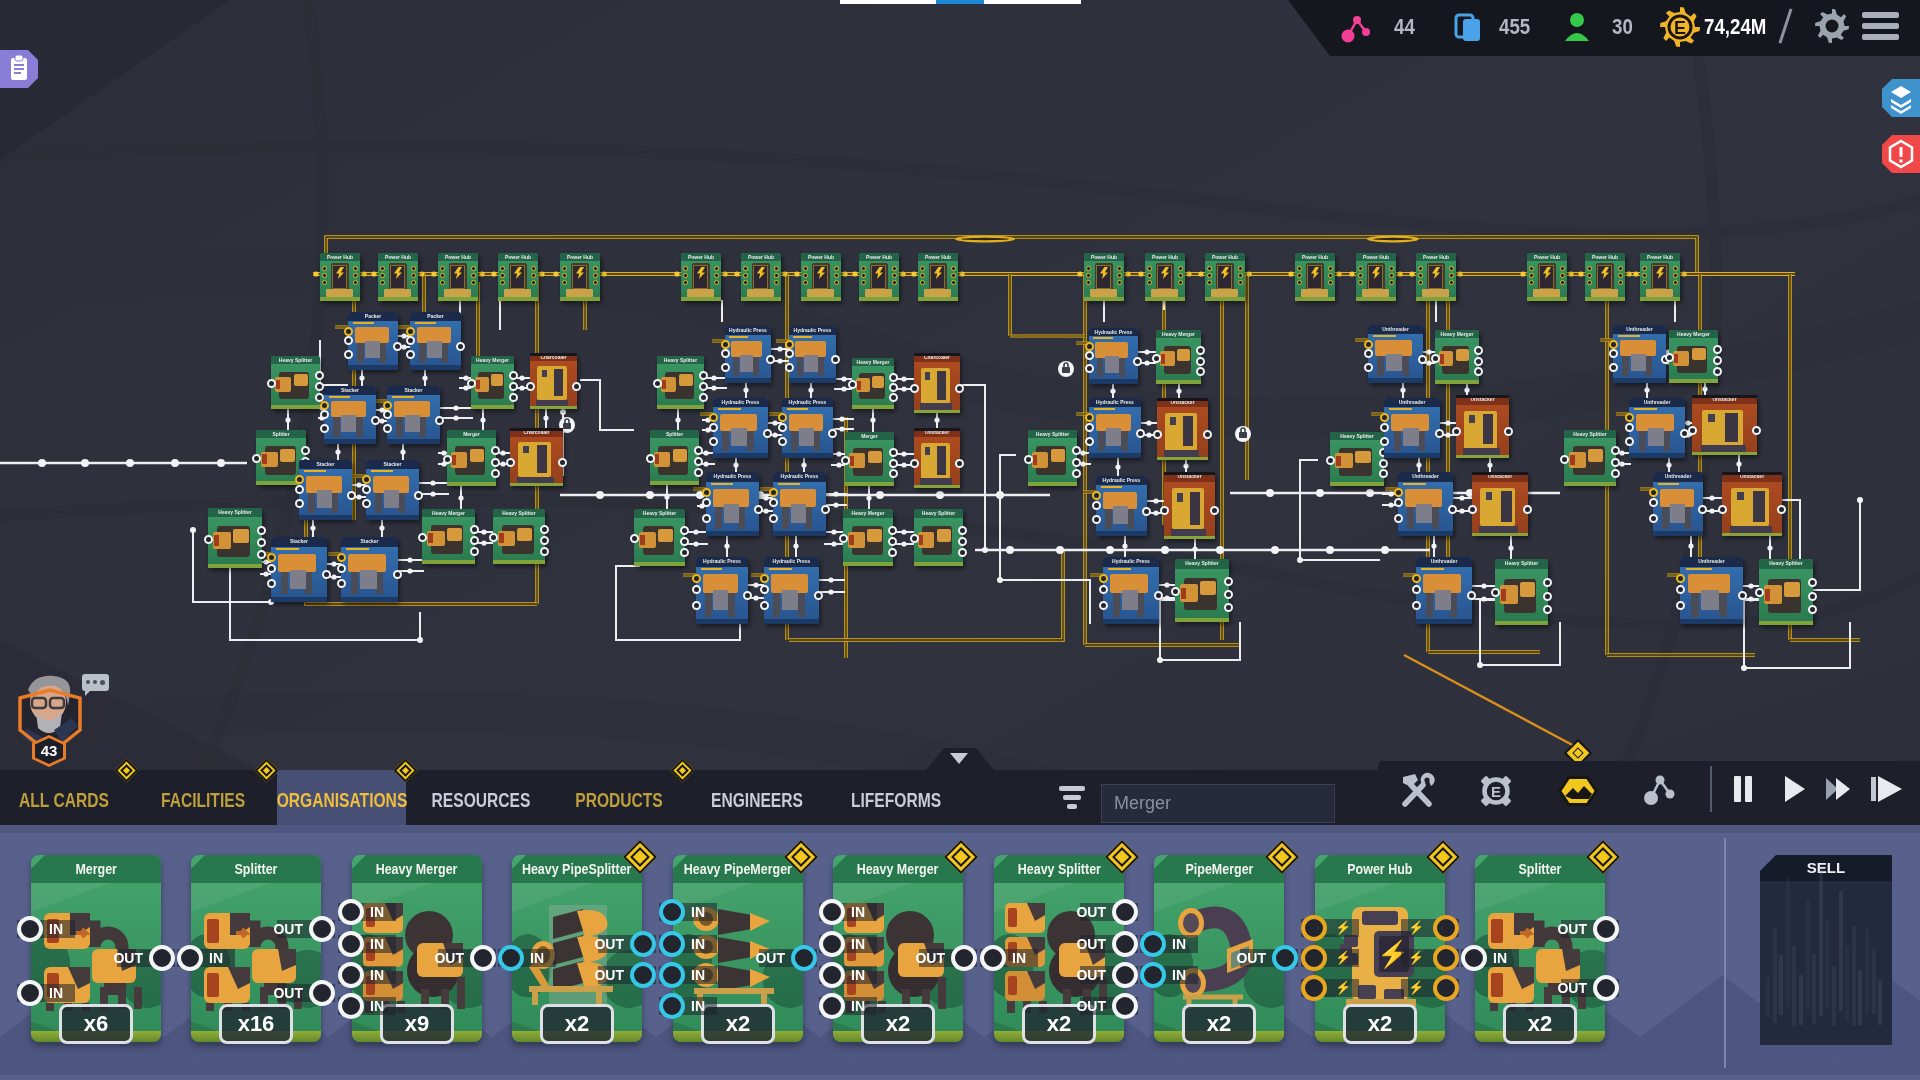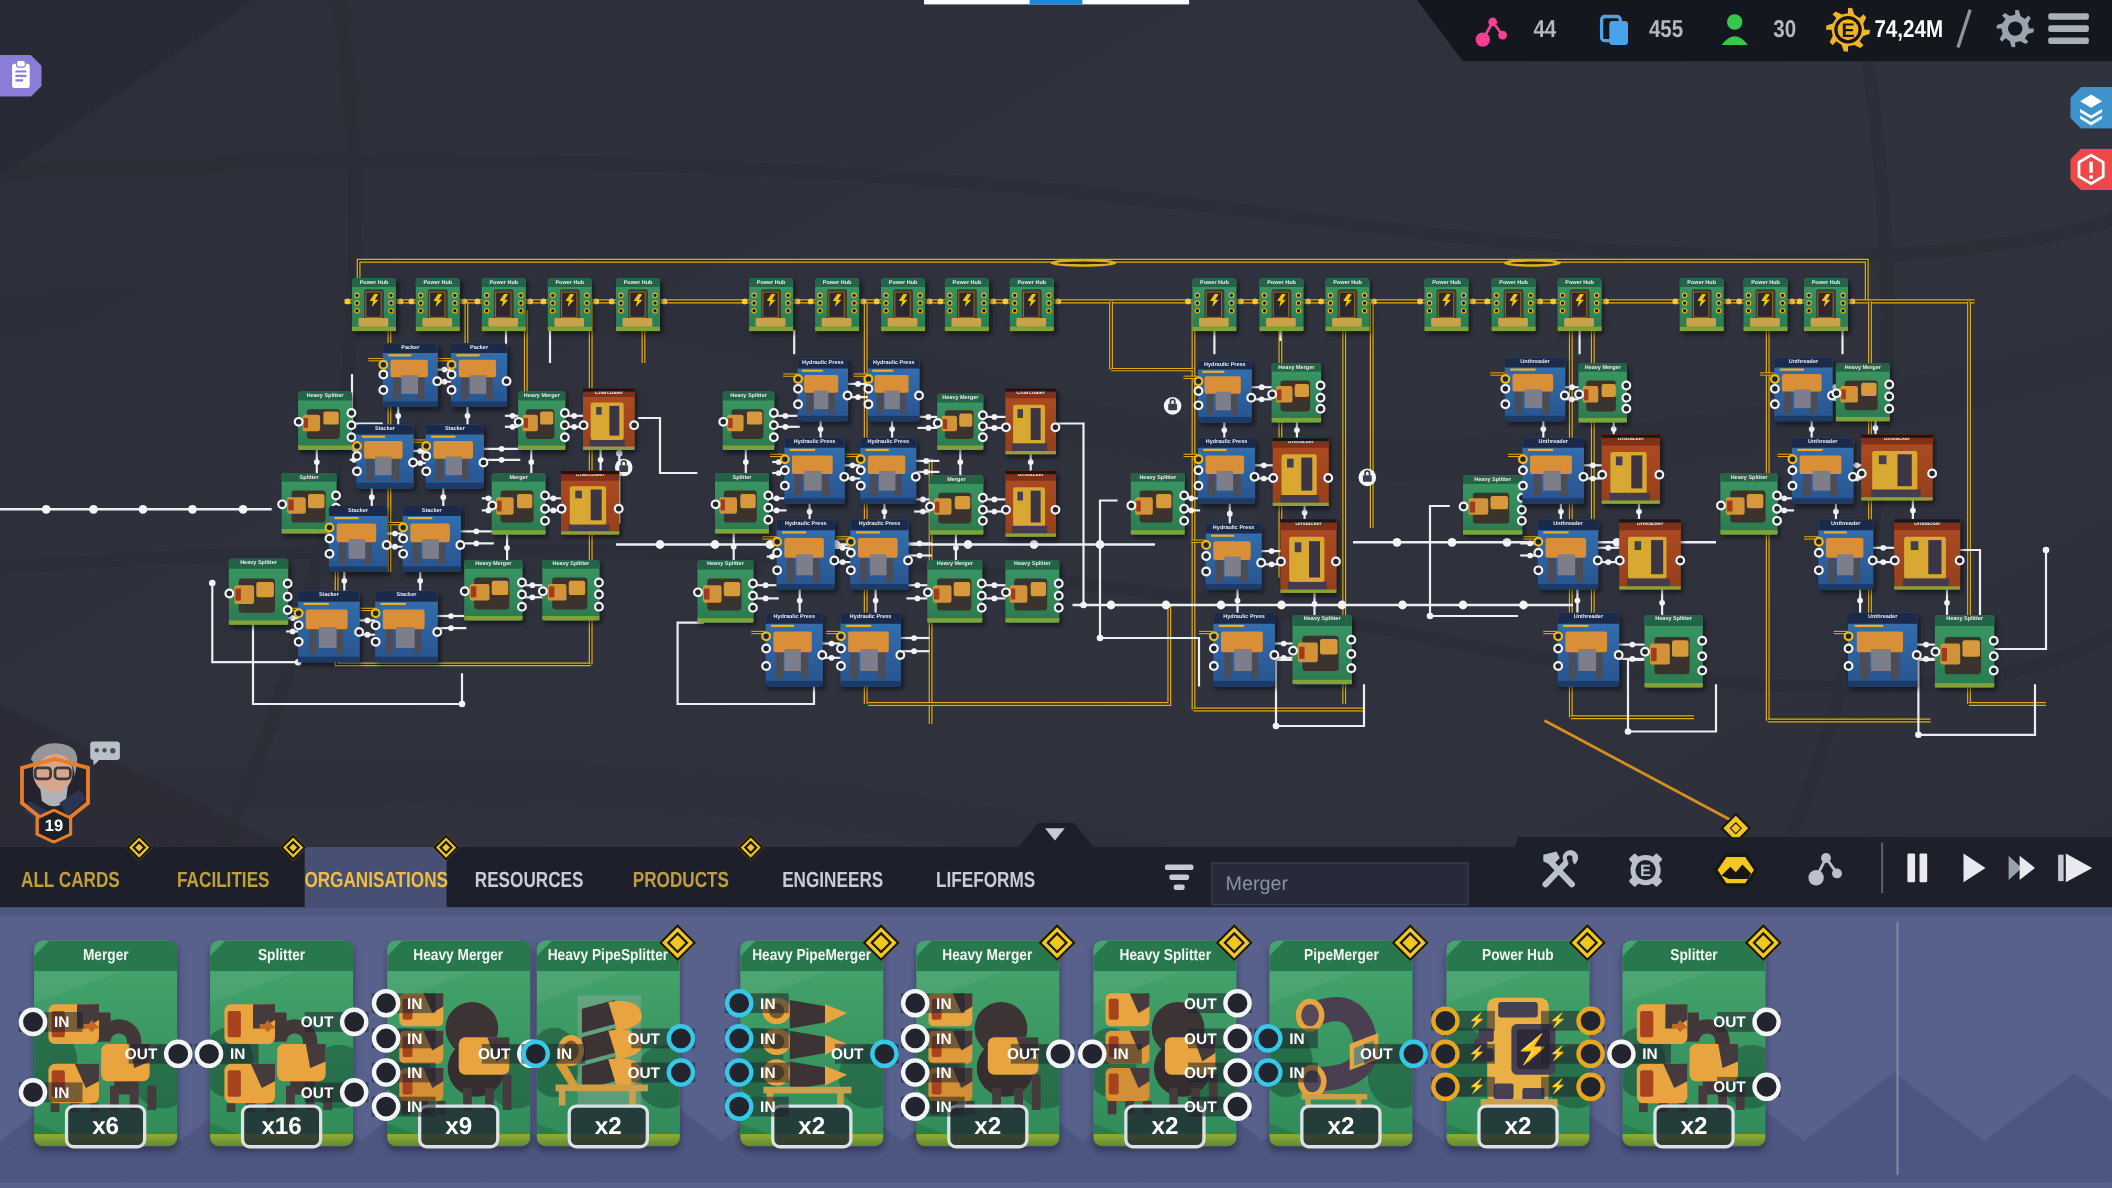--- a/index.html
+++ b/index.html
@@ -1689,21 +1689,21 @@
   <path d="M22,44 q12,16 26,0 l-2,16 q-11,10 -22,0z" fill="#b2b2b6"></path>
   <rect x="18" y="30" width="14" height="10" rx="3" fill="none" stroke="#3a3a40" stroke-width="2.5"></rect>
   <rect x="36" y="30" width="14" height="10" rx="3" fill="none" stroke="#3a3a40" stroke-width="2.5"></rect>
   <path d="M40,62 L58,50 64,58 48,74 Z" fill="#2c3552"></path>
   <path d="M12,60 L30,70 24,80 8,70Z" fill="#2c3552"></path>
   <path d="M6,30 L36,22 66,30 66,62 36,86 6,62 Z" fill="none" stroke="#e87c28" stroke-width="3.5"></path>
  </svg>
 </div>
 <div class="hex35" style="background:#e87c28">
       <span class="inner"></span>
-      <b>19</b>
+      <b>43</b>
     </div>
 <div id="bubble">
       <span class="d" style="left:4px"></span>
       <span class="d" style="left:11px"></span>
       <span class="d" style="left:18px;width:5px;height:5px"></span>
     </div>
 
 <div id="botbar"></div>
     <div id="botbar2"></div>
     <div id="notch"></div>
@@ -1883,21 +1883,21 @@
       <div class="pstrip" style="left:-14px;top:111px;width:58px"></div>
       <div class="port" style="left:-14px;top:107px;border-color:#f4f5f7"></div>
       <div class="plbl" style="left:18px;top:112px">IN</div>
       <div class="pstrip" style="left:-14px;top:142px;width:58px"></div>
       <div class="port" style="left:-14px;top:138px;border-color:#f4f5f7"></div>
       <div class="plbl" style="left:18px;top:143px">IN</div>
       <div class="pstrip" style="right:-14px;top:94px;width:58px"></div>
       <div class="port" style="right:-14px;top:90px;border-color:#f4f5f7"></div>
       <div class="plbl" style="right:18px;top:95px">OUT</div>
     </div>
-    <div class="tc" style="left:488px;top:855px;width:130px;height:187px">
+    <div class="tc" style="left:512px;top:855px;width:130px;height:187px">
       <div class="tch"><span>Heavy PipeSplitter</span></div>
       <div class="tcb">
         <div class="bgpoly"></div>
         <div class="sil"></div>
         <div class="mach"><svg width="124" height="120" viewBox="0 0 124 120">
 <rect x="34" y="8" width="58" height="100" fill="#8fae9a" opacity=".45"></rect>
 <g stroke="#3c3335" stroke-width="0" fill="#3c3335">
 <path d="M38,20 l30,-8 v22 l-30,8z"></path>
               <path d="M38,46 l30,-8 v22 l-30,8z"></path>
               <path d="M38,72 l30,-8 v22 l-30,8z"></path>
@@ -2174,12 +2174,33 @@
       <div class="port" style="left:-14px;top:90px;border-color:#f4f5f7"></div>
       <div class="plbl" style="left:18px;top:95px">IN</div>
       <div class="pstrip" style="right:-14px;top:65px;width:58px"></div>
       <div class="port" style="right:-14px;top:61px;border-color:#f4f5f7"></div>
       <div class="plbl" style="right:18px;top:66px">OUT</div>
       <div class="pstrip" style="right:-14px;top:124px;width:58px"></div>
       <div class="port" style="right:-14px;top:120px;border-color:#f4f5f7"></div>
       <div class="plbl" style="right:18px;top:125px">OUT</div>
     </div>
 <div id="vdiv"></div>
+<div id="sell">
+      <div class="hd">SELL</div>
+      <div class="abs" style="left:6px;bottom:28px;width:4px;height:40px;background:rgba(120,140,175,0.07);"></div>
+      <div class="abs" style="left:13px;bottom:22px;width:4px;height:95px;background:rgba(120,140,175,0.11000000000000001);"></div>
+      <div class="abs" style="left:19px;bottom:30px;width:4px;height:60px;background:rgba(120,140,175,0.15000000000000002);"></div>
+      <div class="abs" style="left:26px;bottom:38px;width:4px;height:130px;background:rgba(120,140,175,0.07);"></div>
+      <div class="abs" style="left:32px;bottom:19px;width:4px;height:80px;background:rgba(120,140,175,0.11000000000000001);"></div>
+      <div class="abs" style="left:39px;bottom:20px;width:4px;height:50px;background:rgba(120,140,175,0.15000000000000002);"></div>
+      <div class="abs" style="left:46px;bottom:35px;width:4px;height:110px;background:rgba(120,140,175,0.07);"></div>
+      <div class="abs" style="left:52px;bottom:21px;width:4px;height:70px;background:rgba(120,140,175,0.11000000000000001);"></div>
+      <div class="abs" style="left:59px;bottom:29px;width:4px;height:150px;background:rgba(120,140,175,0.15000000000000002);"></div>
+      <div class="abs" style="left:65px;bottom:36px;width:4px;height:90px;background:rgba(120,140,175,0.07);"></div>
+      <div class="abs" style="left:72px;bottom:19px;width:4px;height:60px;background:rgba(120,140,175,0.11000000000000001);"></div>
+      <div class="abs" style="left:79px;bottom:34px;width:4px;height:120px;background:rgba(120,140,175,0.15000000000000002);"></div>
+      <div class="abs" style="left:85px;bottom:24px;width:4px;height:75px;background:rgba(120,140,175,0.07);"></div>
+      <div class="abs" style="left:92px;bottom:19px;width:4px;height:100px;background:rgba(120,140,175,0.11000000000000001);"></div>
+      <div class="abs" style="left:98px;bottom:20px;width:4px;height:55px;background:rgba(120,140,175,0.15000000000000002);"></div>
+      <div class="abs" style="left:105px;bottom:31px;width:4px;height:85px;background:rgba(120,140,175,0.07);"></div>
+      <div class="abs" style="left:112px;bottom:31px;width:4px;height:65px;background:rgba(120,140,175,0.11000000000000001);"></div>
+      <div class="abs" style="left:118px;bottom:20px;width:4px;height:45px;background:rgba(120,140,175,0.15000000000000002);"></div>
+    </div>
 </div>
 </body></html>

